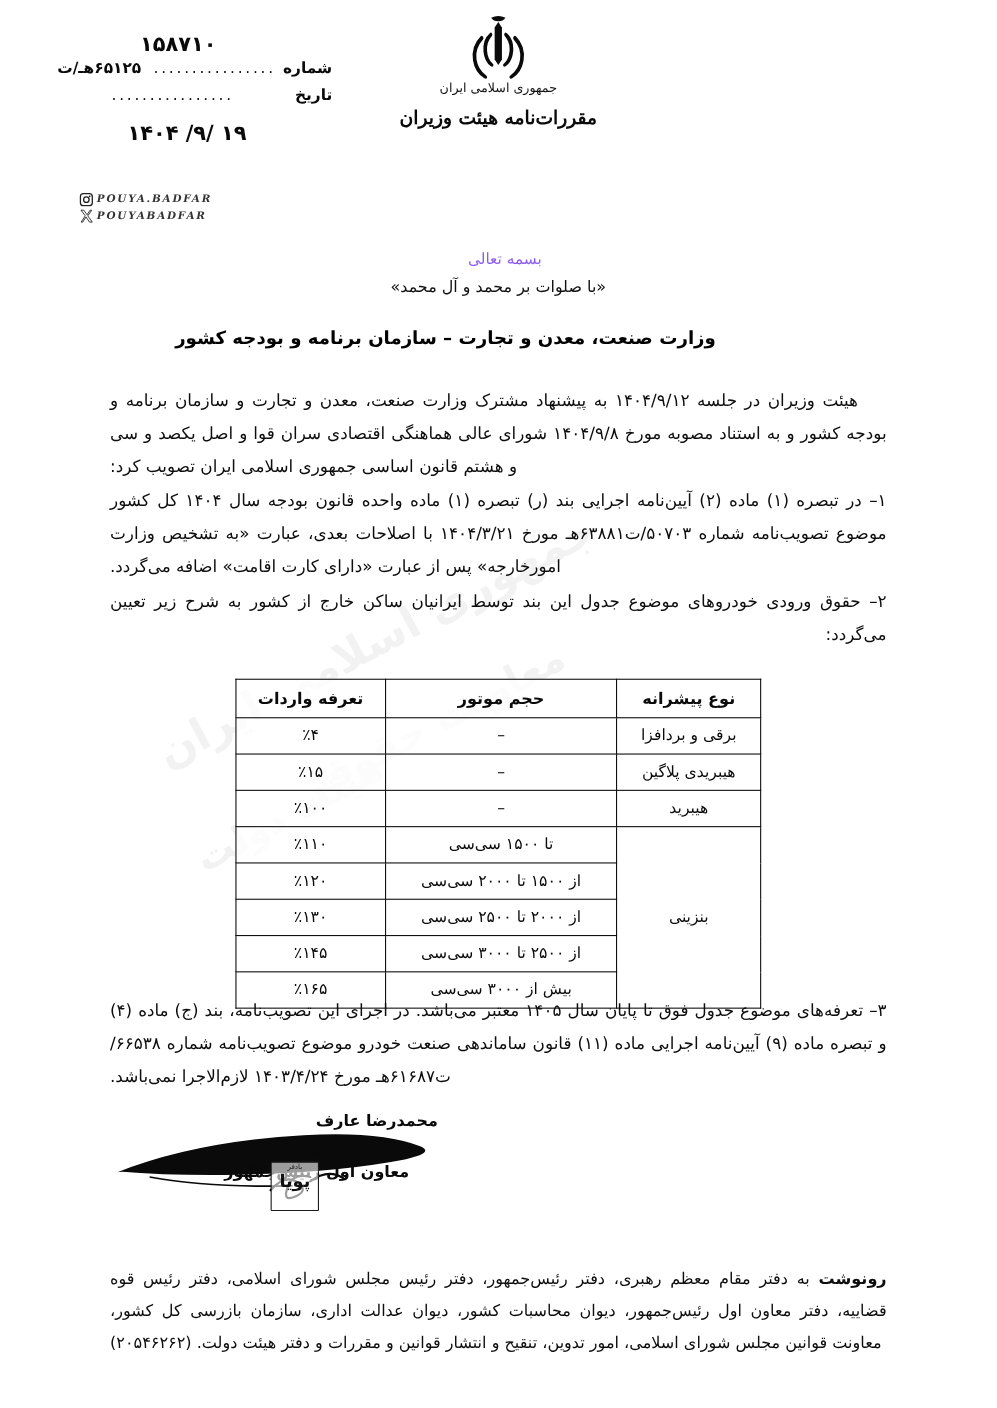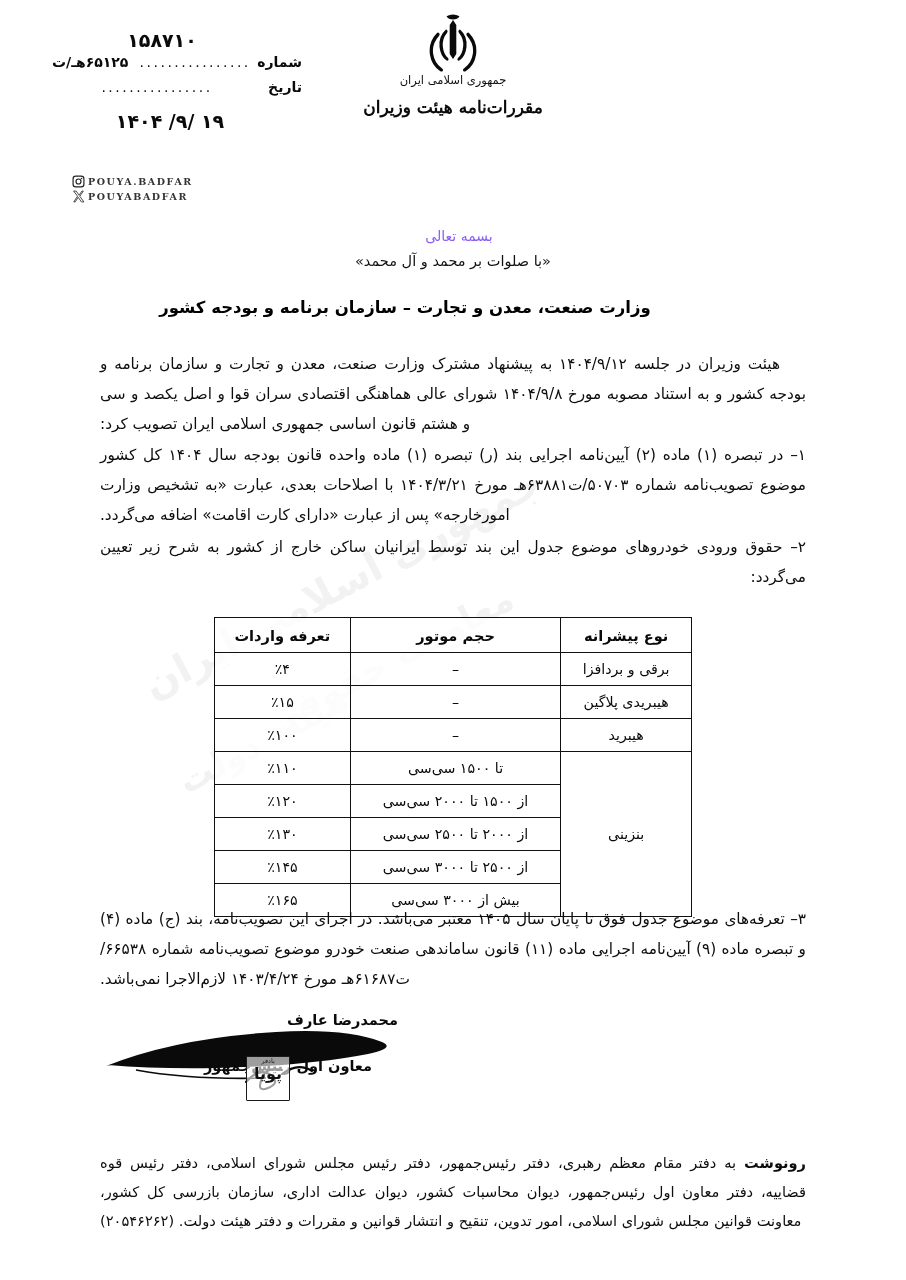--- a/index.html
+++ b/index.html
@@ -147,20 +147,21 @@
     align-items: center;
     gap: 3px;
     height: 15px;
   }
   .social-handle {
     font-family: "DejaVu Serif", "Liberation Serif", serif;
     font-size: 9.5px;
     letter-spacing: 1.6px;
     color: #333;
     font-weight: 600;
+    font-style: italic;
   }
 
   
   .invocation {
     position: absolute;
     left: 0;
     top: 228px;
     width: 906px;
     text-align: center;
     z-index: 2;

